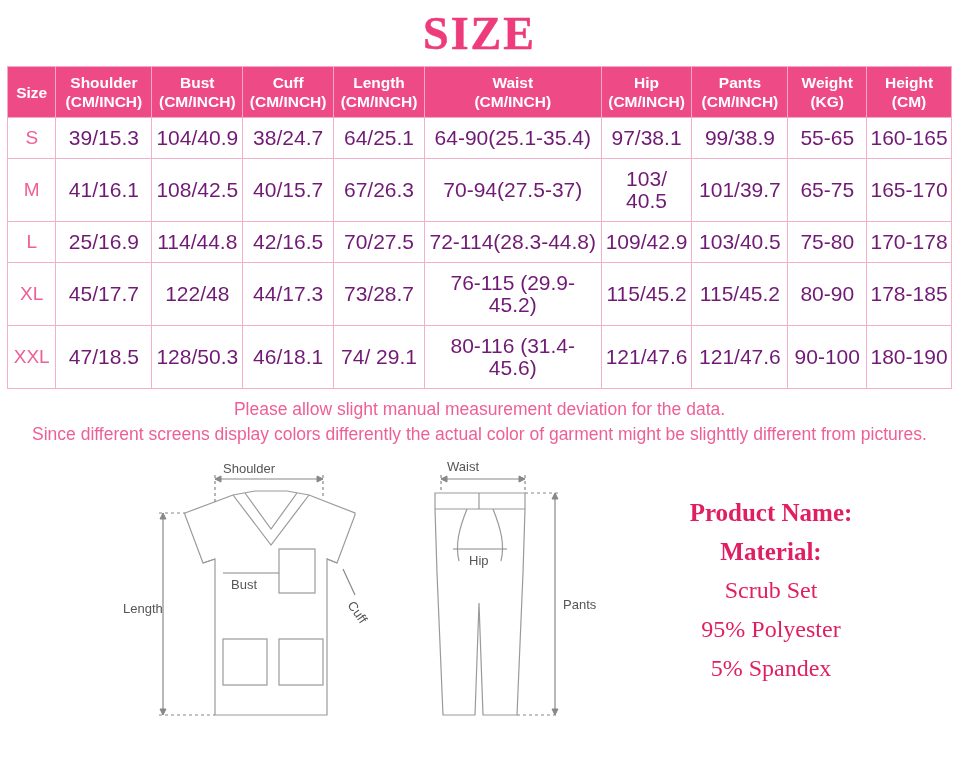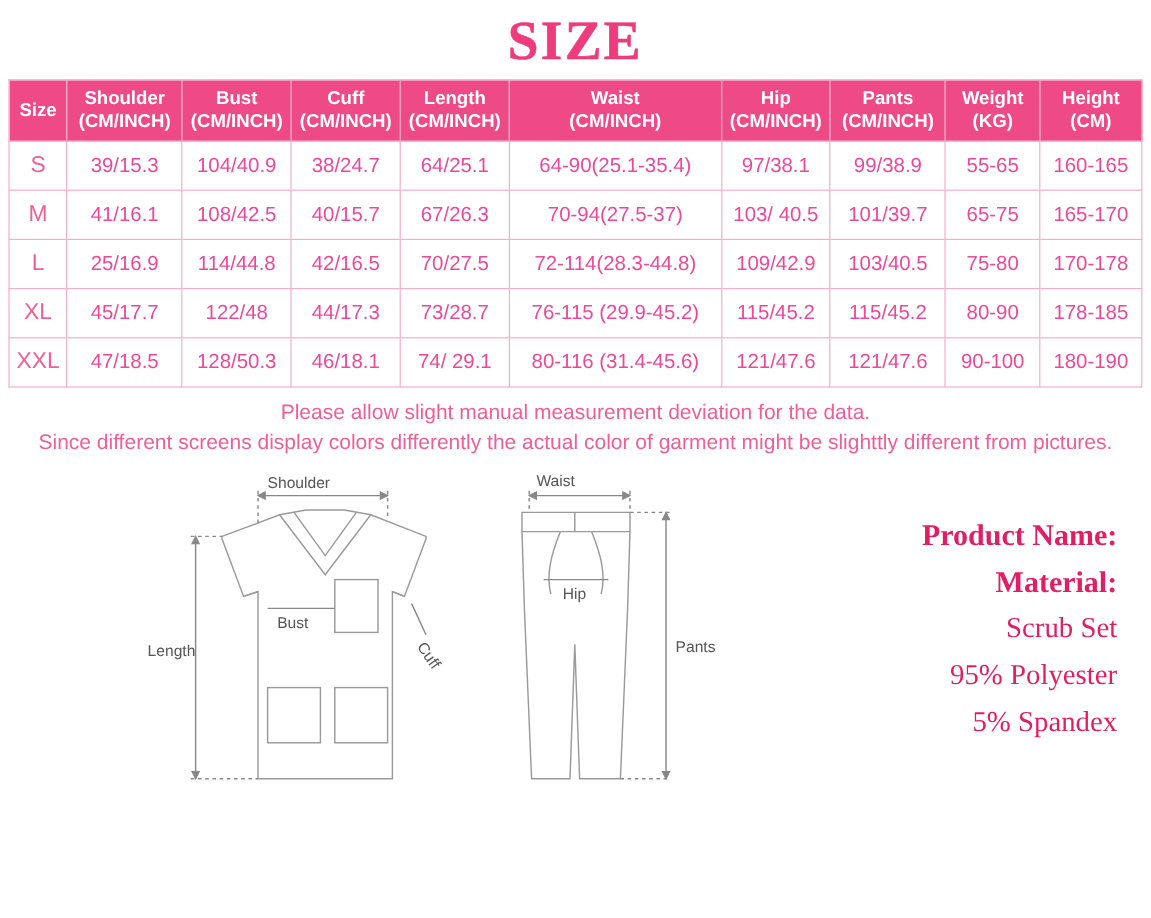--- a/index.html
+++ b/index.html
@@ -43,22 +43,22 @@
     font-weight: bold;
     font-size: 15.5px;
     border: 1px solid #f4a9c7;
     padding: 6px 2px;
     line-height: 19px;
     text-align: center;
   }
   table.size-table td {
     border: 1px solid #f3b0cb;
     text-align: center;
-    font-size: 17px;
-    color: #ec4899;
+    font-size: 21px;
+    color: #701a75;
     padding: 9px 2px;
     line-height: 22px;
     background: #ffffff;
   }
   table.size-table td.size-col {
     font-size: 19px;
     color: #ee5f96;
   }
   .col-size    { width: 48px; }
   .col-shoulder{ width: 95px; }
@@ -88,21 +88,21 @@
     left: 55px;
     top: 0;
     width: 560px;
     height: 270px;
   }
   .product-info {
     position: absolute;
     right: 28px;
     top: 40px;
     width: 320px;
-    text-align: right;
+    text-align: center;
     font-family: "Liberation Serif", serif;
     color: #e01f63;
   }
   .product-info .line {
     font-size: 25px;
     line-height: 39px;
     font-weight: bold;
   }
   .product-info .line.sub {
     font-weight: normal;

